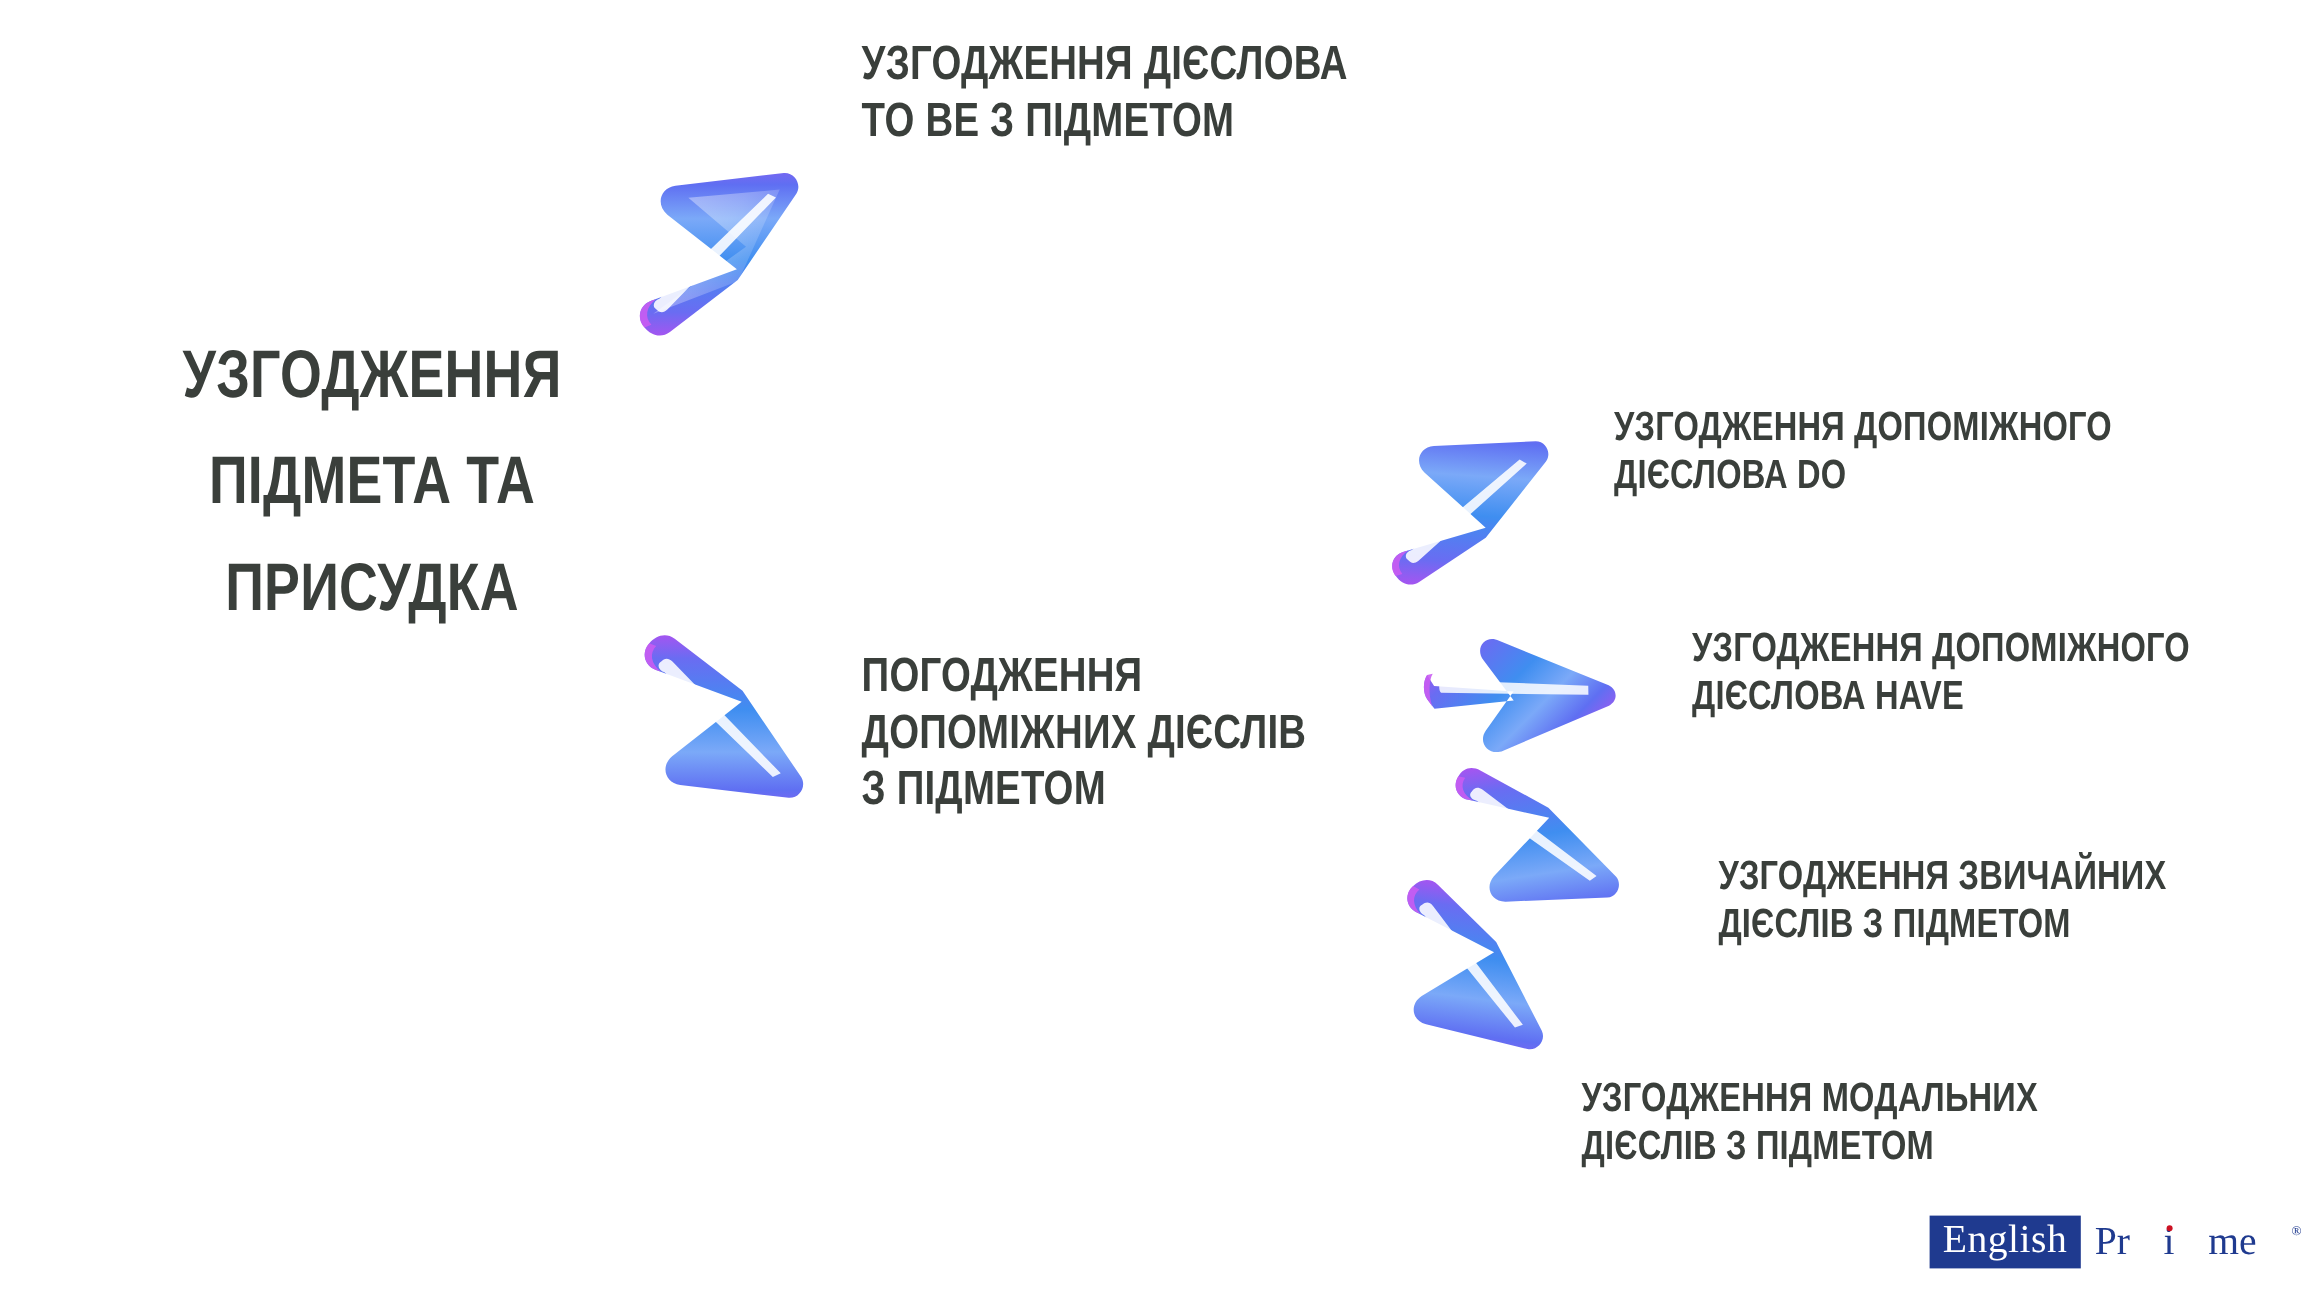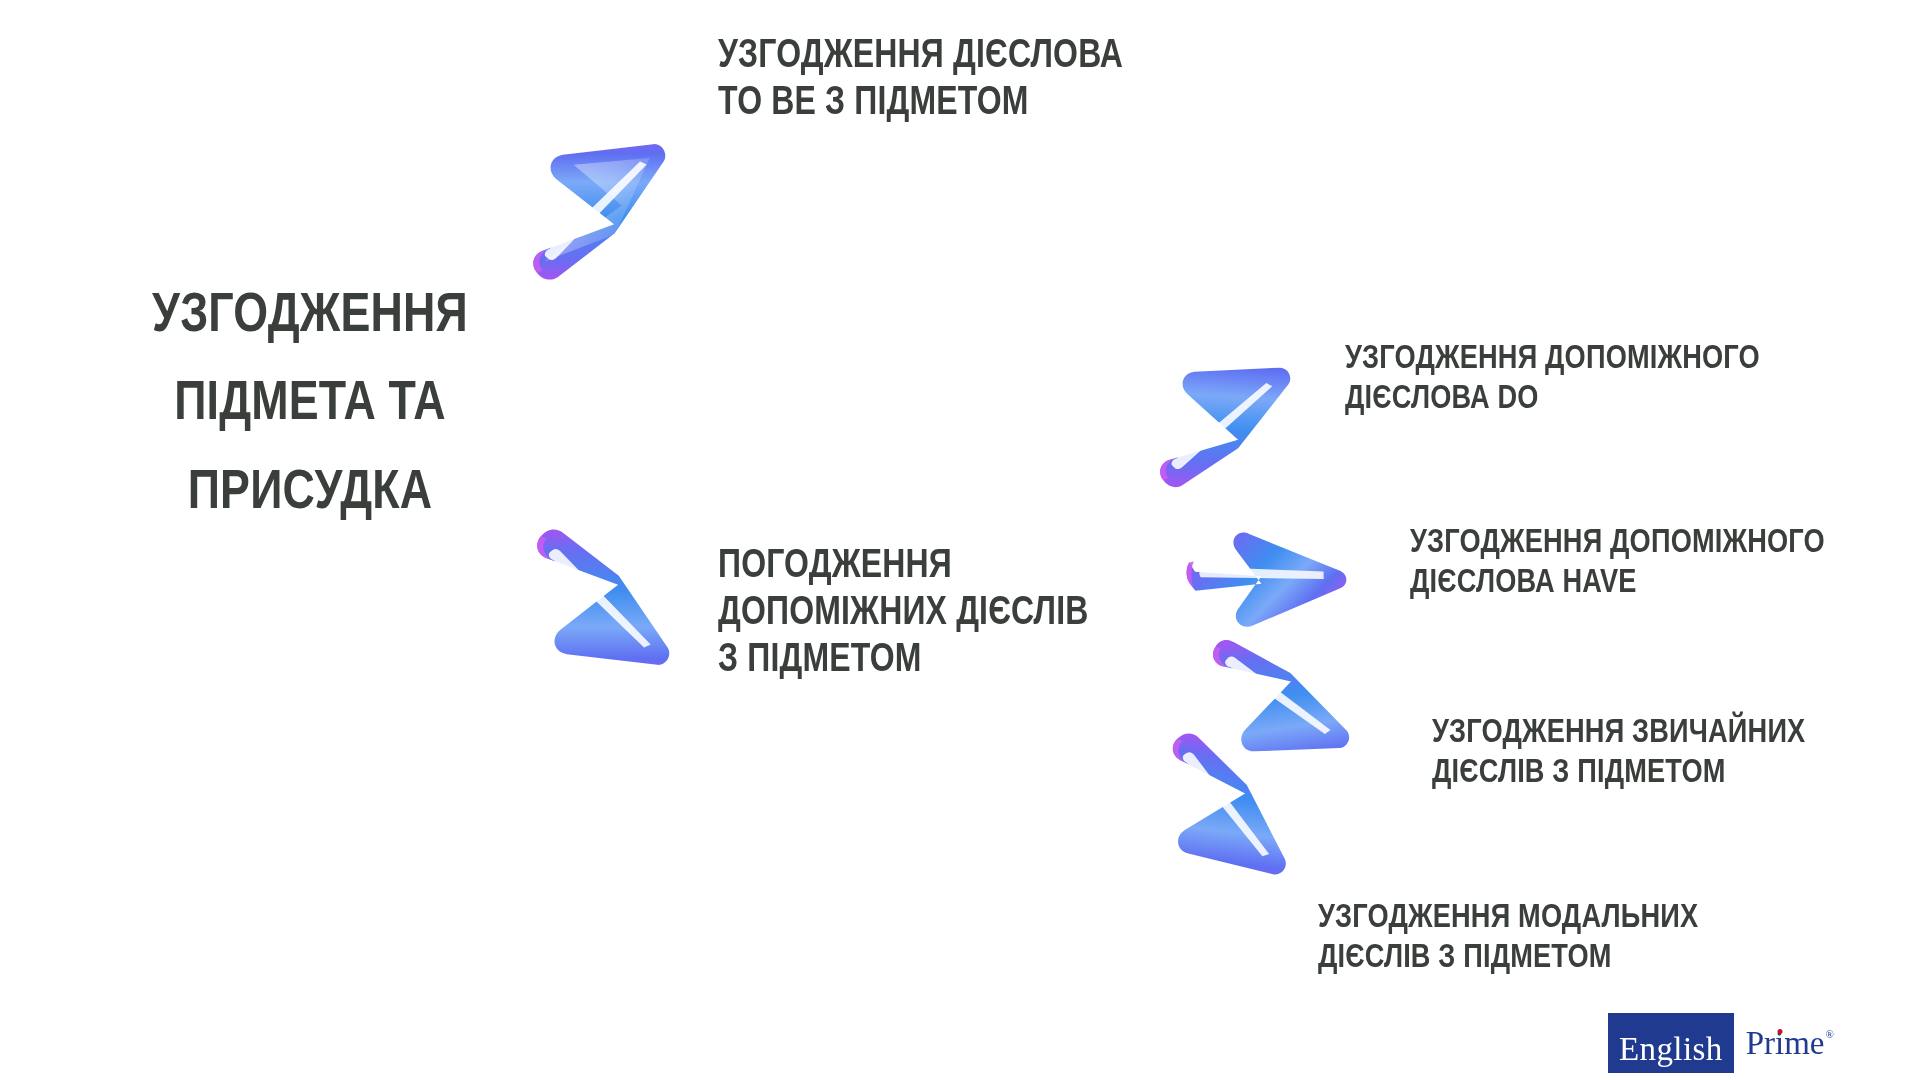--- a/index.html
+++ b/index.html
@@ -57,35 +57,35 @@
   #a-modal   { left:1128px;top:762px;  width:175px; height:120px; transform:rotate(38deg);  }
 
   
   #logo {
     position:absolute;
     left:1608px; top:1013px;
     display:flex; align-items:center;
   }
   #logo-box {
     background:#1f3a8f;
-    padding:20px 11px 7px 11px;
+    padding:4px 11px 7px 11px;
     display:flex; align-items:center;text-align:center;
   }
   #logo-english {
     color:#ffffff;
     font-family:"Liberation Serif","DejaVu Serif",serif;
     font-size:33px; line-height:1;
     letter-spacing:0.4px;
   }
   #logo-prime-wrap {
     display:flex; align-items:flex-start;
     margin-left:12px;
     font-family:"Liberation Serif","DejaVu Serif",serif;
     color:#1f3a8f;
-    font-size:33px; line-height:1;
+    font-size:33px; line-height:1;gap:28px;
   }
   .prime-seg { display:inline-block; }
   .prime-i { position:relative; display:inline-block; }
   .prime-i .dot {
     position:absolute; left:50%; top:2px;
     width:5px; height:5px; border-radius:50%;
     background:#cc1122; transform:translateX(-50%);
   }
   #logo-reg {
     font-family:"Liberation Serif","DejaVu Serif",serif;

